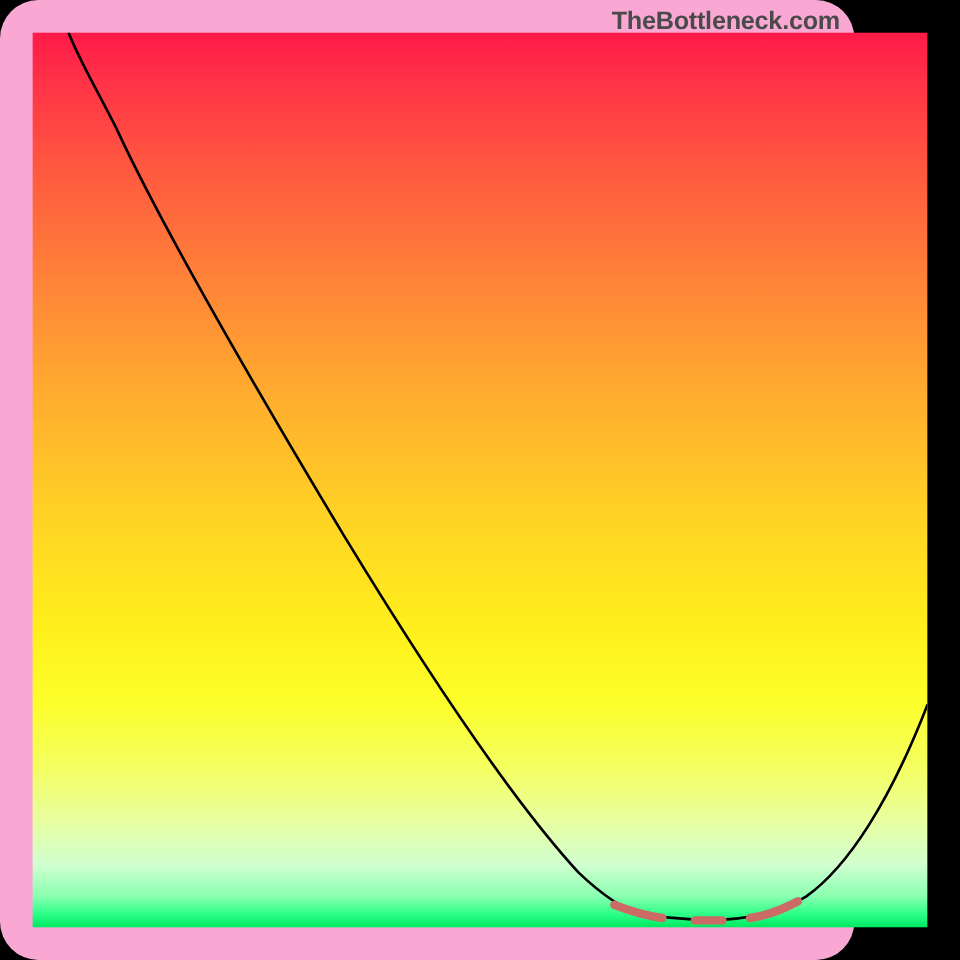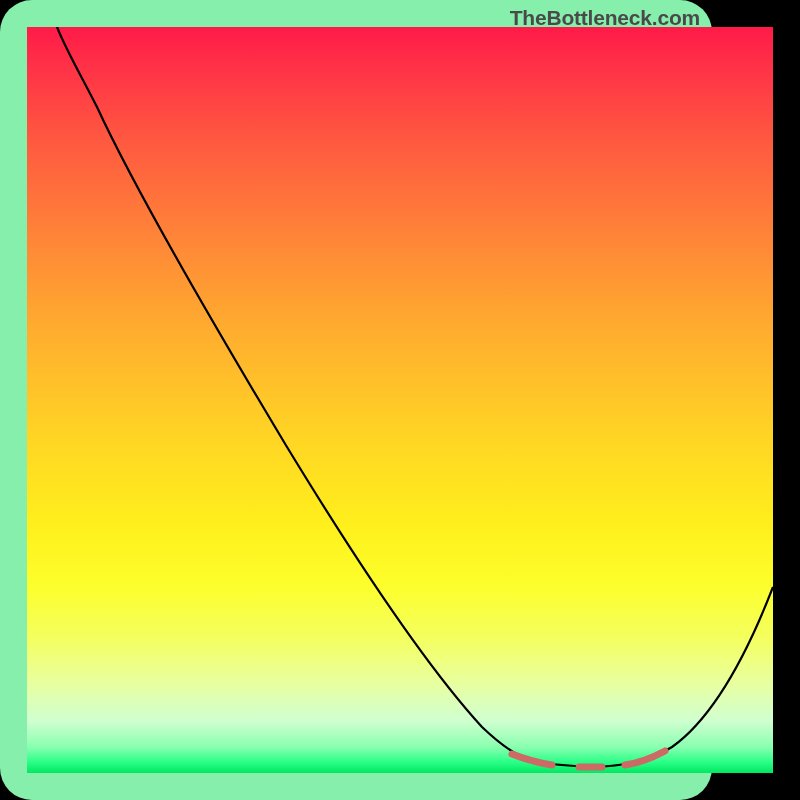--- a/index.html
+++ b/index.html
@@ -6,21 +6,21 @@
     margin: 0;
     padding: 0;
     width: 800px;
     height: 800px;
     background: #000;
   }
   .container {
     position: relative;
     width: 712px;
     height: 800px;
-    background: #86efac;
+    background: #f9a8d4;
     border-radius: 32px;
   }
   .plot-area {
     position: absolute;
     left: 27px;
     top: 27px;
     width: 746px;
     height: 746px;
     overflow: hidden;
   }

